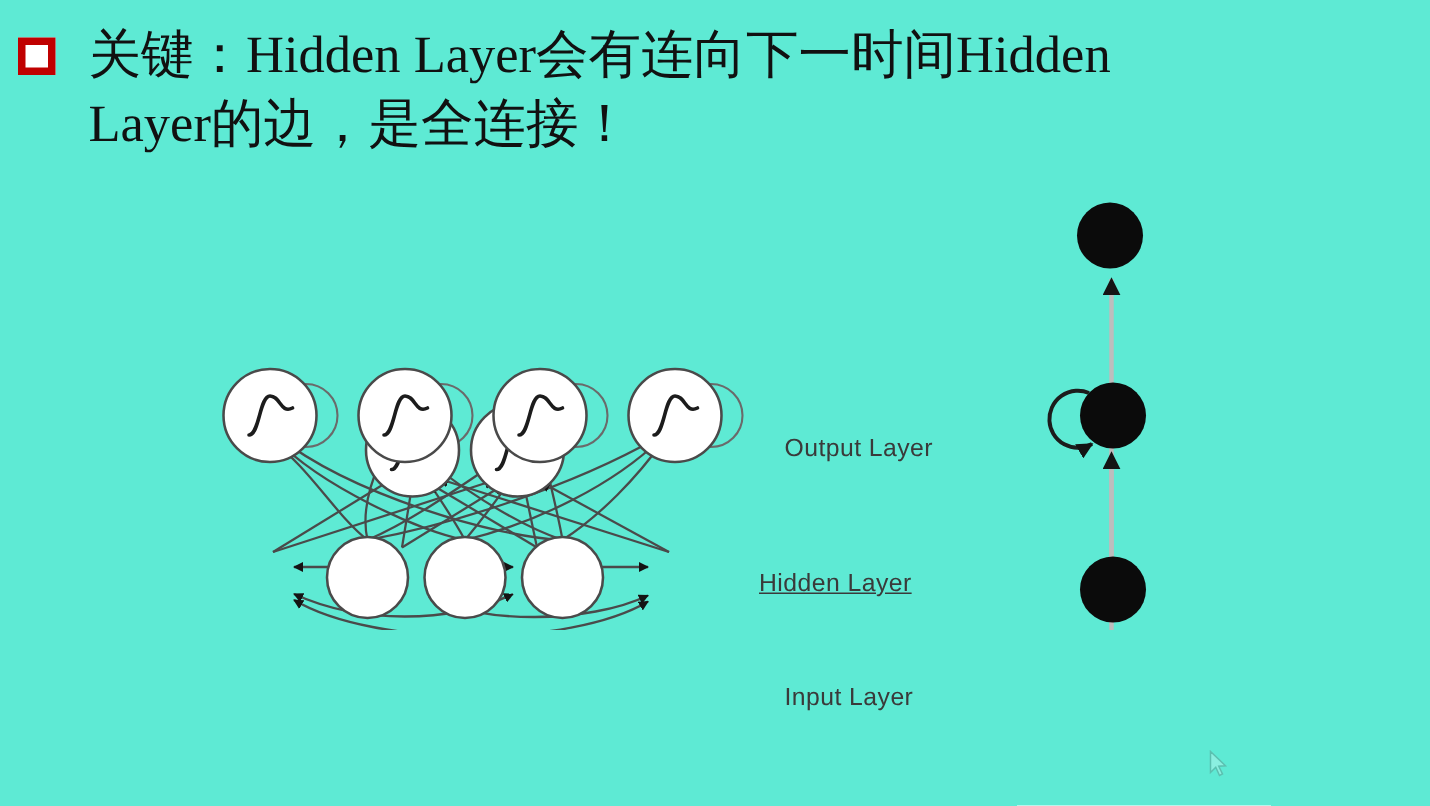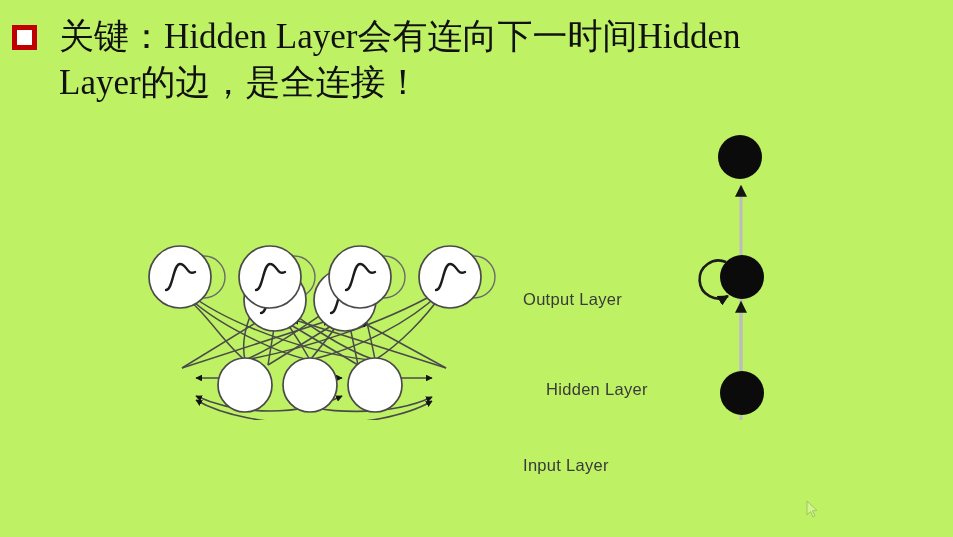--- a/index.html
+++ b/index.html
@@ -4,21 +4,21 @@
 <style>
   html, body {
     margin: 0;
     padding: 0;
     background: #ffffff;
   }
   #slide {
     position: relative;
     width: 953px;
     height: 537px;
-    background: #bef264;
+    background: #5eead4;
     overflow: hidden;
     font-family: "Liberation Serif", "DejaVu Serif", serif;
   }
 
   
   .bullet-block {
     position: absolute;
     display: flex;
     align-items: flex-start;
   }
@@ -56,21 +56,21 @@
 
   .layer-label {
     position: absolute;
     font-family: "Liberation Sans", "DejaVu Sans", sans-serif;
     font-size: 16.5px;
     color: #3a3a3a;
     letter-spacing: 0.3px;
     white-space: nowrap;
   }
   #label-output { left: 523px; top: 180px; }
-  #label-hidden { left: 546px; top: 270px; }
+  #label-hidden { left: 506px; top: 270px; text-decoration: underline; }
   #label-input  { left: 523px; top: 346px; }
 
   
   #cursor {
     position: absolute;
     left: 806px;
     top: 500px;
     width: 12px;
     height: 18px;
     opacity: 0.28;

